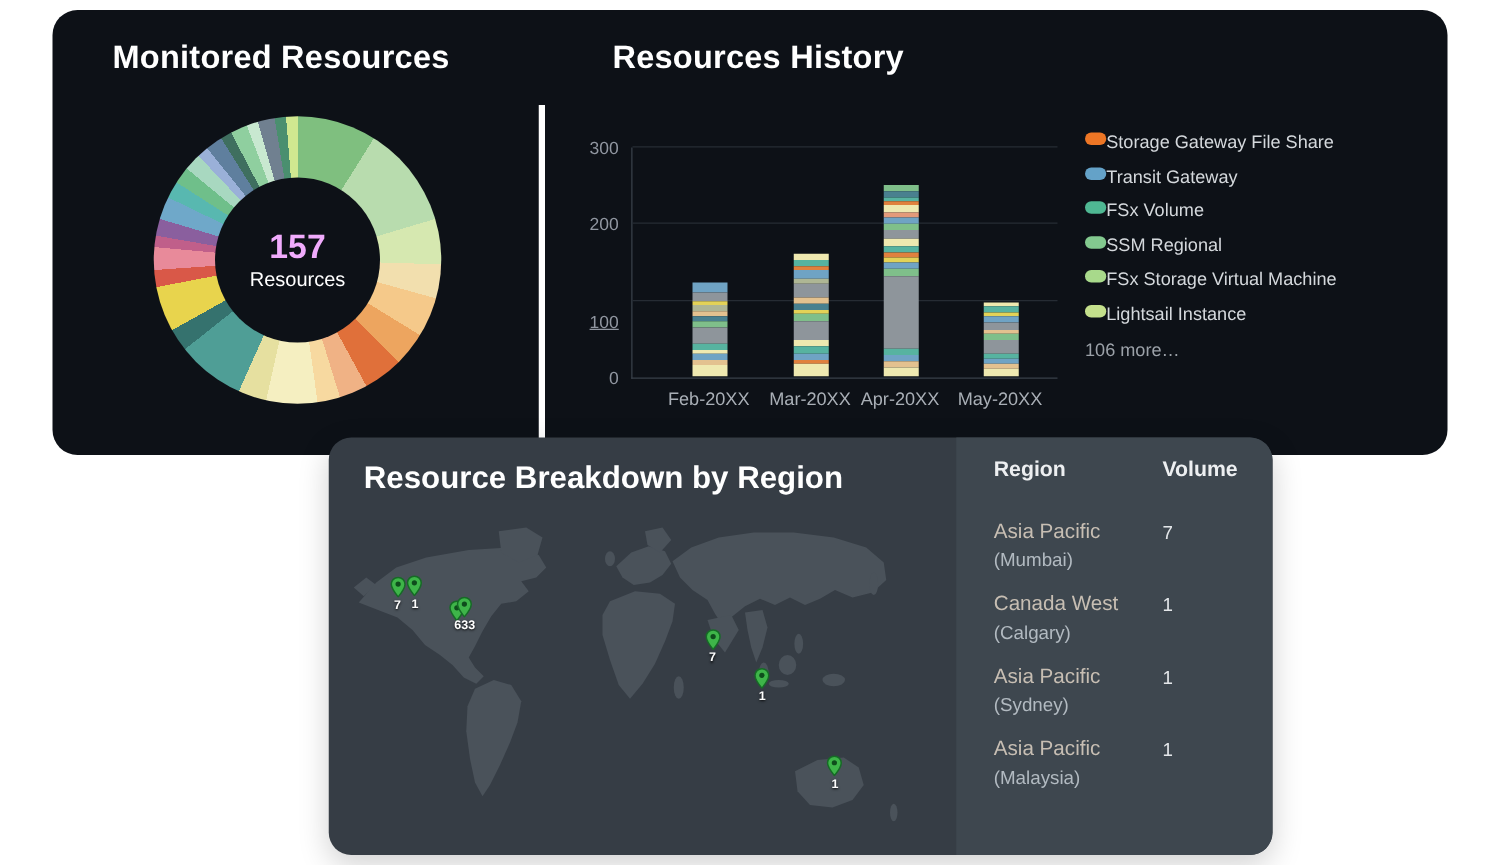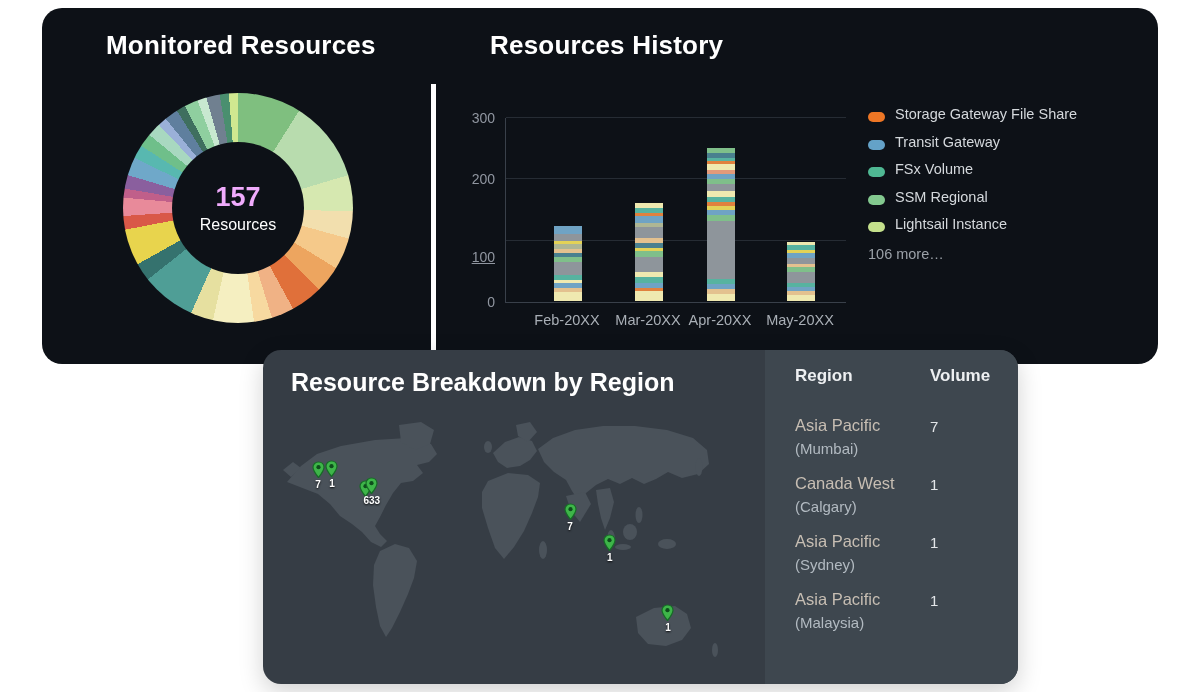--- a/index.html
+++ b/index.html
@@ -9,21 +9,21 @@
   }
   
   .card-top{
     position:absolute;left:42px;top:8px;width:1116px;height:356px;
     background:#0D1117;border-radius:20px;
   }
   .panel-divider{
     position:absolute;left:389px;top:76px;width:5px;height:280px;background:#ffffff;
   }
   .title{position:absolute;color:#ffffff;font-size:26px;font-weight:700;letter-spacing:.2px;margin:0;}
-  .title-monitored{left:48px;top:22px;margin-left:16px;}
+  .title-monitored{left:48px;top:22px;}
   .title-history{left:448px;top:22px;}
 
   
   .donut-wrap{position:absolute;left:81px;top:85px;width:230px;height:230px;}
   .donut{width:230px;height:230px;border-radius:50%;}
   .donut-hole{
     position:absolute;left:49px;top:49px;width:132px;height:132px;border-radius:50%;
     background:#0D1117;display:flex;flex-direction:column;align-items:center;justify-content:center;gap:3px;
   }
   .donut-value{color:#f0abfc;font-size:27px;font-weight:700;}
@@ -36,21 +36,21 @@
     border-left:1px solid #39404A;border-bottom:1px solid #39404A;
   }
   .gridline{position:absolute;left:0;width:100%;height:1px;background:#262C34;}
   .ytick{position:absolute;left:0;width:40px;text-align:right;color:#9096A0;font-size:14px;}
   .xtick{position:absolute;top:204px;transform:translateX(-50%);color:#A9AFB6;font-size:14.5px;white-space:nowrap;}
   .bar{position:absolute;bottom:1px;width:28px;display:flex;flex-direction:column-reverse;}
   .bar-seg{width:100%;}
 
   
   .legend{position:absolute;left:826px;top:98px;display:flex;flex-direction:column;gap:11.5px;}
-  .legend-item{display:flex;align-items:flex-end;gap:10px;color:#D4D8DC;font-size:14.5px;cursor:pointer;}
+  .legend-item{display:flex;align-items:flex-start;color:#D4D8DC;font-size:14.5px;cursor:pointer;}
   .legend-chip{width:17px;height:10px;border-radius:5px;flex:none;}
   .legend-item.muted{color:#9BA1A8;margin-top:2px;}
 
   
   .card-bottom{
     position:absolute;left:263px;top:350px;width:755px;height:334px;
     background:#363D45;border-radius:18px;z-index:5;box-shadow:0 8px 24px rgba(0,0,0,.18);
   }
   .breakdown-title{position:absolute;left:28px;top:18px;font-size:25px;font-weight:700;color:#ffffff;margin:0;}
   .map-wrap{position:absolute;left:20px;top:70px;width:480px;height:245px;}
@@ -189,20 +189,24 @@
       </div>
       <div class="legend-item">
         <span class="legend-chip" style="background: rgb(79, 184, 147);"></span>
         <span>FSx Volume</span>
       </div>
       <div class="legend-item">
         <span class="legend-chip" style="background: rgb(131, 201, 143);"></span>
         <span>SSM Regional</span>
       </div>
       <div class="legend-item">
+        <span class="legend-chip" style="background: rgb(168, 217, 139);"></span>
+        <span>FSx Storage Virtual Machine</span>
+      </div>
+      <div class="legend-item">
         <span class="legend-chip" style="background: rgb(196, 224, 140);"></span>
         <span>Lightsail Instance</span>
       </div>
       <div class="legend-item muted">
         <span>106 more…</span>
       </div>
     </div>
 </section>
 
 <section class="card-bottom">

